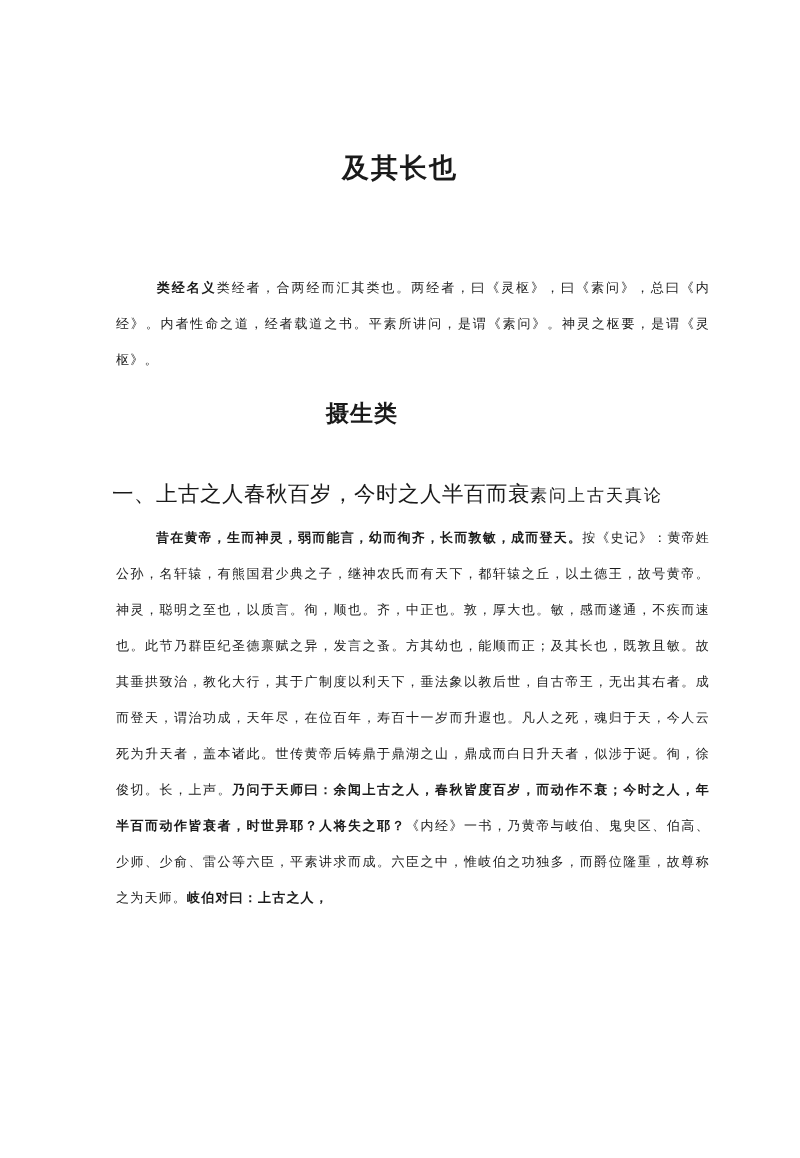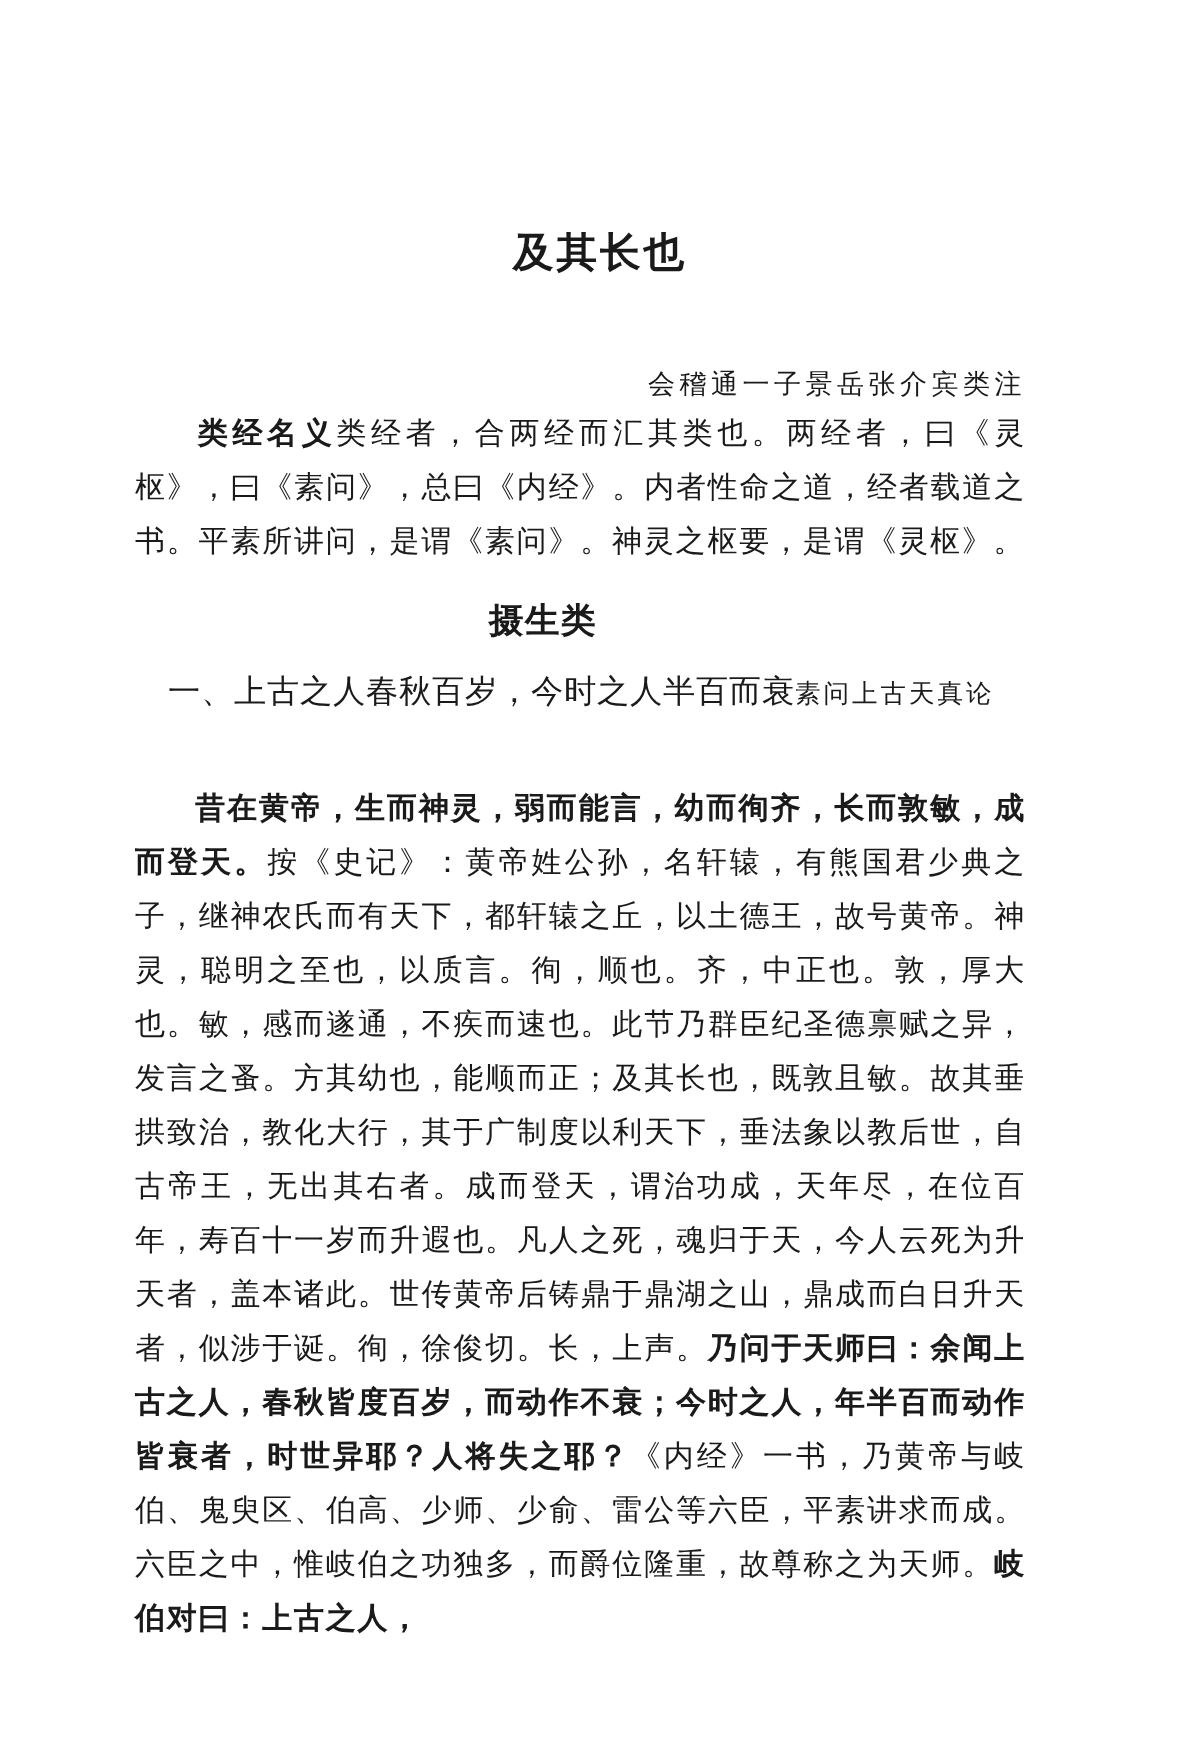--- a/index.html
+++ b/index.html
@@ -2,37 +2,36 @@
 <html><head>
 <meta charset="utf-8">
 <style>
   html, body { margin: 0; padding: 0; background: #ffffff; }
   body { width: 800px; height: 1158px; position: relative; overflow: hidden; color: #1a1a1a;
          font-family: "DejaVu Serif", "Liberation Serif", serif; }
   .page { position: absolute; left: 0; top: 0; width: 800px; height: 1158px; }
   .title { position: absolute; top: 150px; left: 0; width: 800px; text-align: center;
            font-size: 27px; font-weight: bold; letter-spacing: 2px; }
   .author { position: absolute; top: 244px; left: 432px; font-size: 18px; letter-spacing: 3px; }
-  .para { position: absolute; left: 90px; width: 594px; font-size: 20px; line-height: 36px;
+  .para { position: absolute; left: 116px; width: 594px; font-size: 13px; line-height: 36px;
           text-align: justify; letter-spacing: 1.2px; }
   .p1 { top: 270px; }
   .section { position: absolute; top: 398px; left: 0; width: 724px; text-align: center;
              font-size: 23px; font-weight: bold; letter-spacing: 1px; }
-  .chapter { position: absolute; top: 446px; left: 112px; font-size: 21.5px; letter-spacing: 0.5px; }
+  .chapter { position: absolute; top: 479px; left: 112px; font-size: 21.5px; letter-spacing: 0.5px; }
   .chapter .src { font-size: 17px; letter-spacing: 2px; }
   .p2 { top: 520px; }
   .b { font-family: "DejaVu Sans", "Liberation Sans", sans-serif; font-weight: bold; }
   .indent { display: inline-block; width: 40px; }
 </style>
 </head>
 <body>
 
 <div class="page">
   <div class="title">及其长也</div>
-  <div class="author">会稽通一子景岳张介宾类注</div>
 
   <div class="para p1"><span class="indent"></span><span class="b">类经名义</span><span>类经者，合两经而汇其类也。两经者，曰《灵枢》，曰《素问》，总曰《内经》。内者性命之道，经者载道之书。平素所讲问，是谓《素问》。神灵之枢要，是谓《灵枢》。</span></div>
 
   <div class="section">摄生类</div>
 
   <div class="chapter"><span>一、上古之人春秋百岁，今时之人半百而衰</span><span class="src">素问上古天真论</span></div>
 
   <div class="para p2"><span class="indent"></span><span class="b">昔在黄帝，生而神灵，弱而能言，幼而徇齐，长而敦敏，成而登天。</span><span>按《史记》：黄帝姓公孙，名轩辕，有熊国君少典之子，继神农氏而有天下，都轩辕之丘，以土德王，故号黄帝。神灵，聪明之至也，以质言。徇，顺也。齐，中正也。敦，厚大也。敏，感而遂通，不疾而速也。此节乃群臣纪圣德禀赋之异，发言之蚤。方其幼也，能顺而正；及其长也，既敦且敏。故其垂拱致治，教化大行，其于广制度以利天下，垂法象以教后世，自古帝王，无出其右者。成而登天，谓治功成，天年尽，在位百年，寿百十一岁而升遐也。凡人之死，魂归于天，今人云死为升天者，盖本诸此。世传黄帝后铸鼎于鼎湖之山，鼎成而白日升天者，似涉于诞。徇，徐俊切。长，上声。</span><span class="b">乃问于天师曰：余闻上古之人，春秋皆度百岁，而动作不衰；今时之人，年半百而动作皆衰者，时世异耶？人将失之耶？</span><span>《内经》一书，乃黄帝与岐伯、鬼臾区、伯高、少师、少俞、雷公等六臣，平素讲求而成。六臣之中，惟岐伯之功独多，而爵位隆重，故尊称之为天师。</span><span class="b">岐伯对曰：上古之人，</span></div>
 </div>
 

